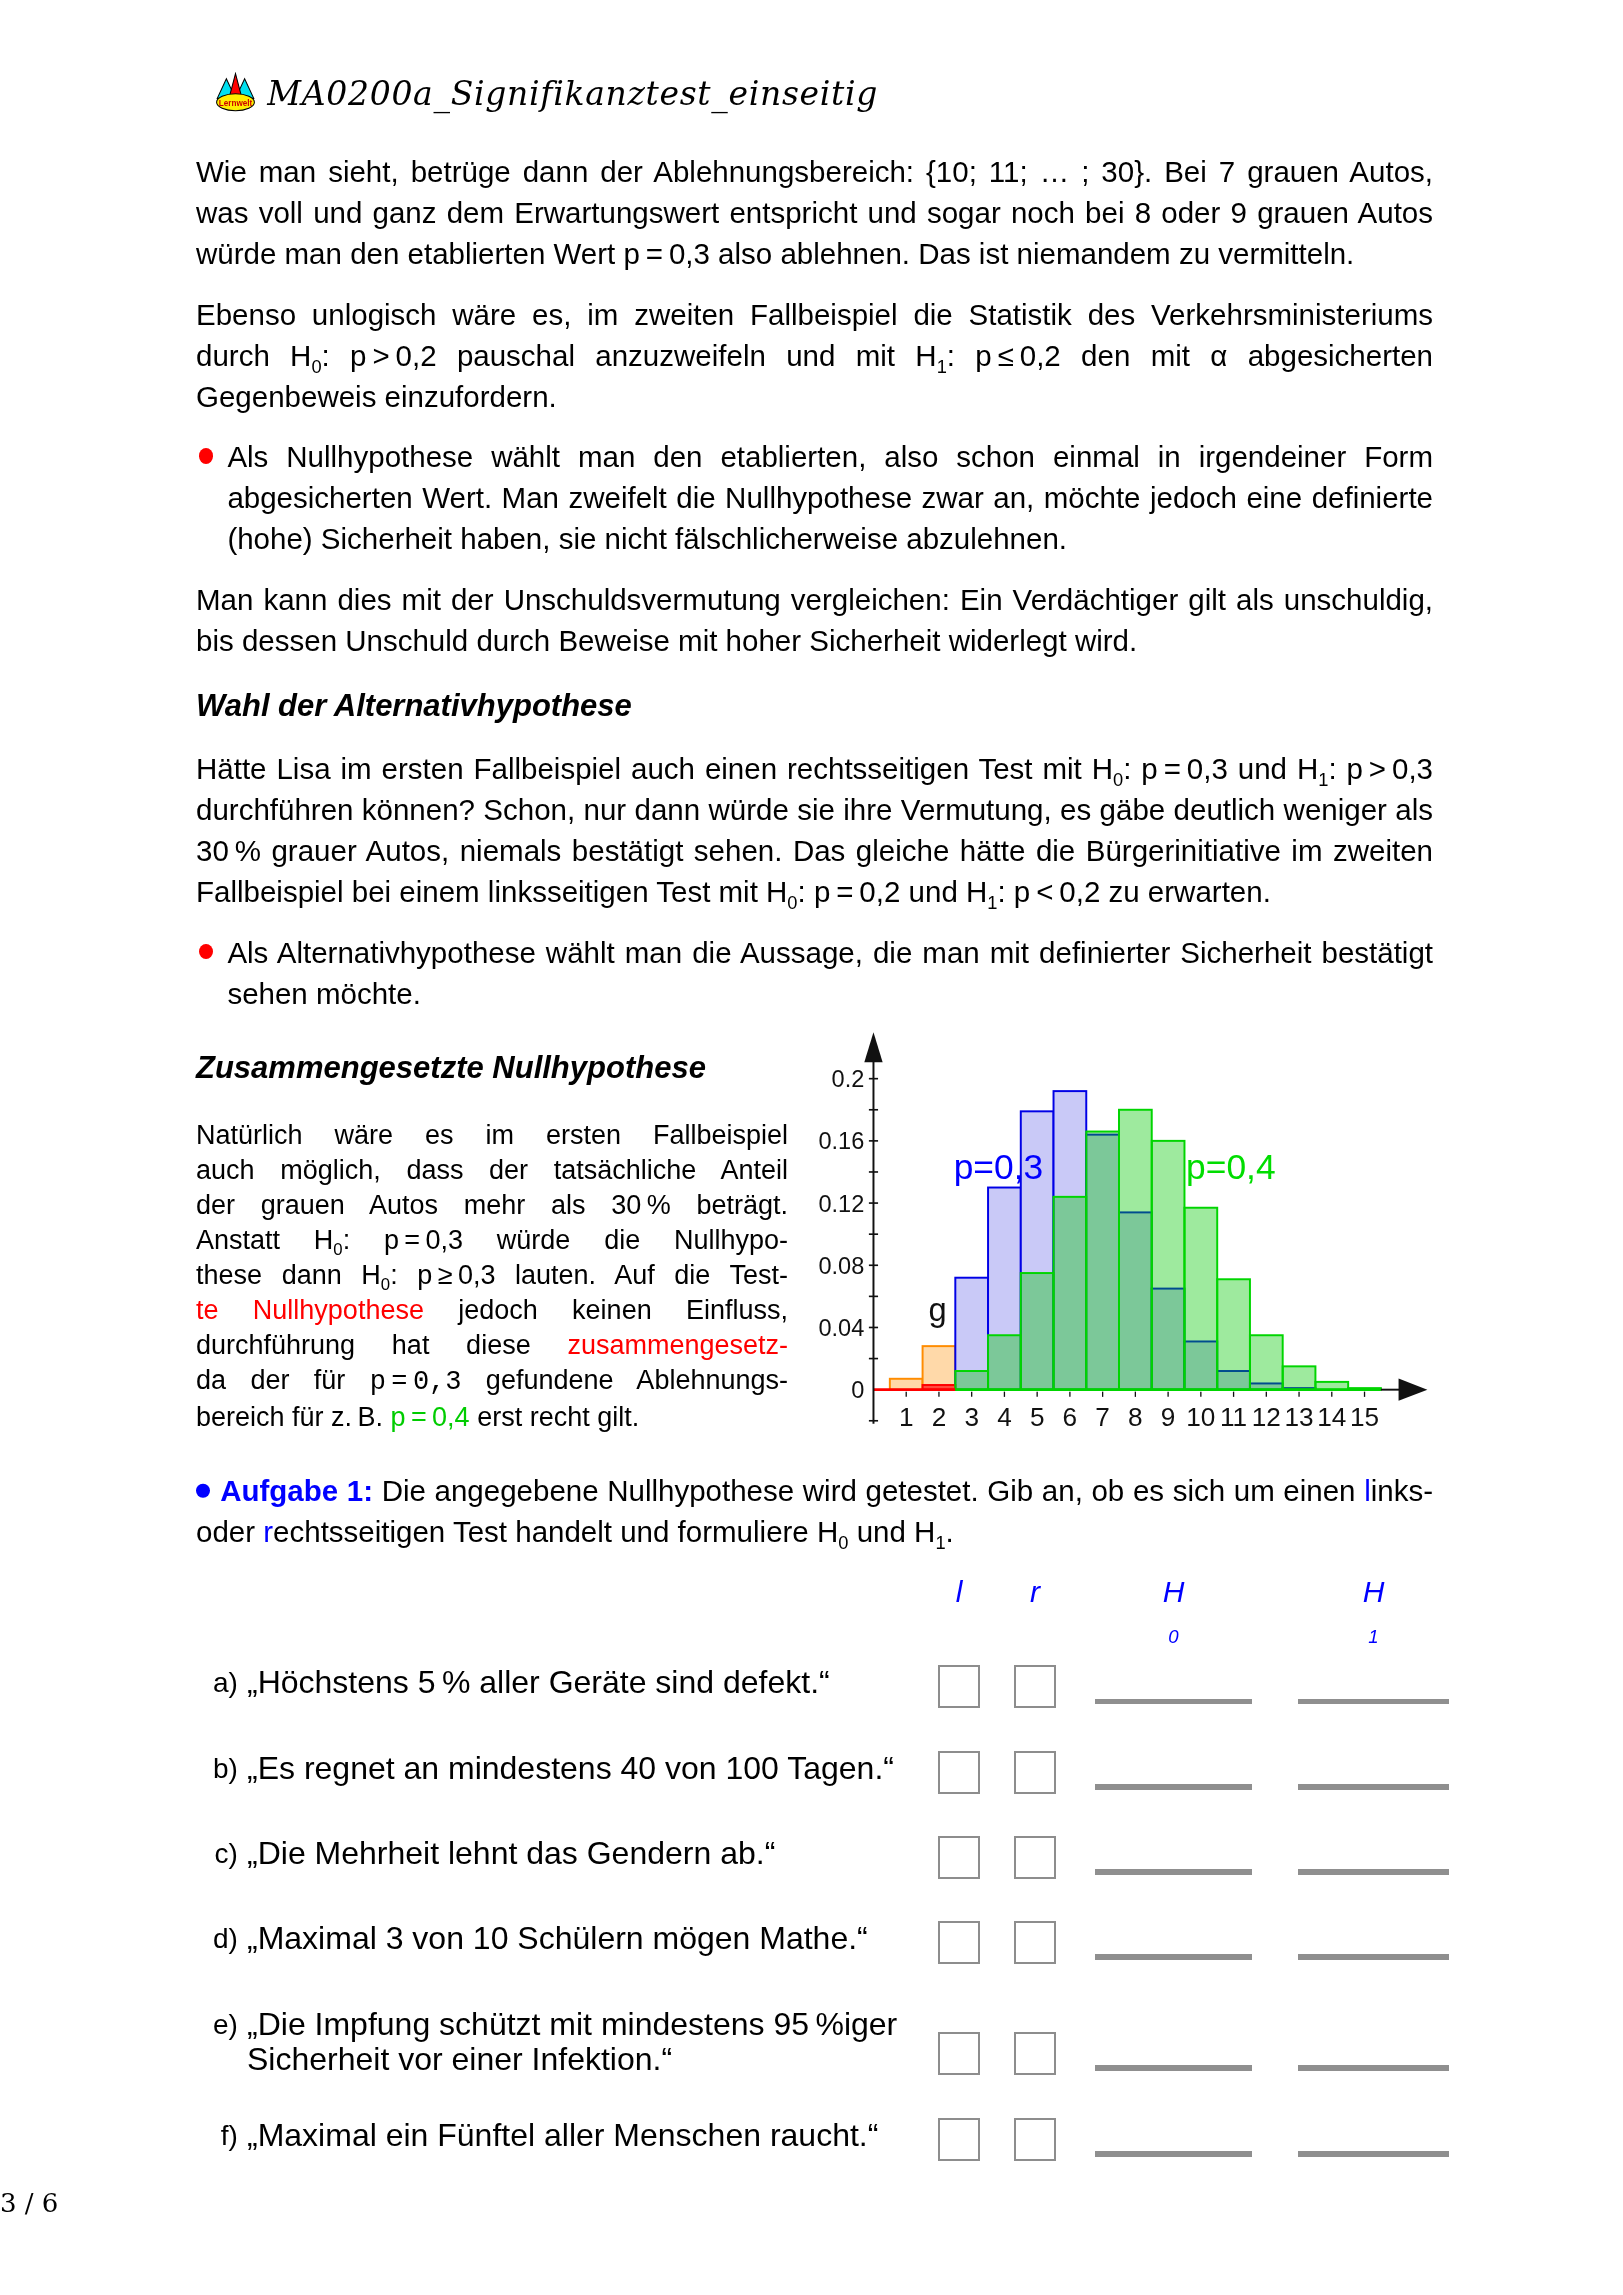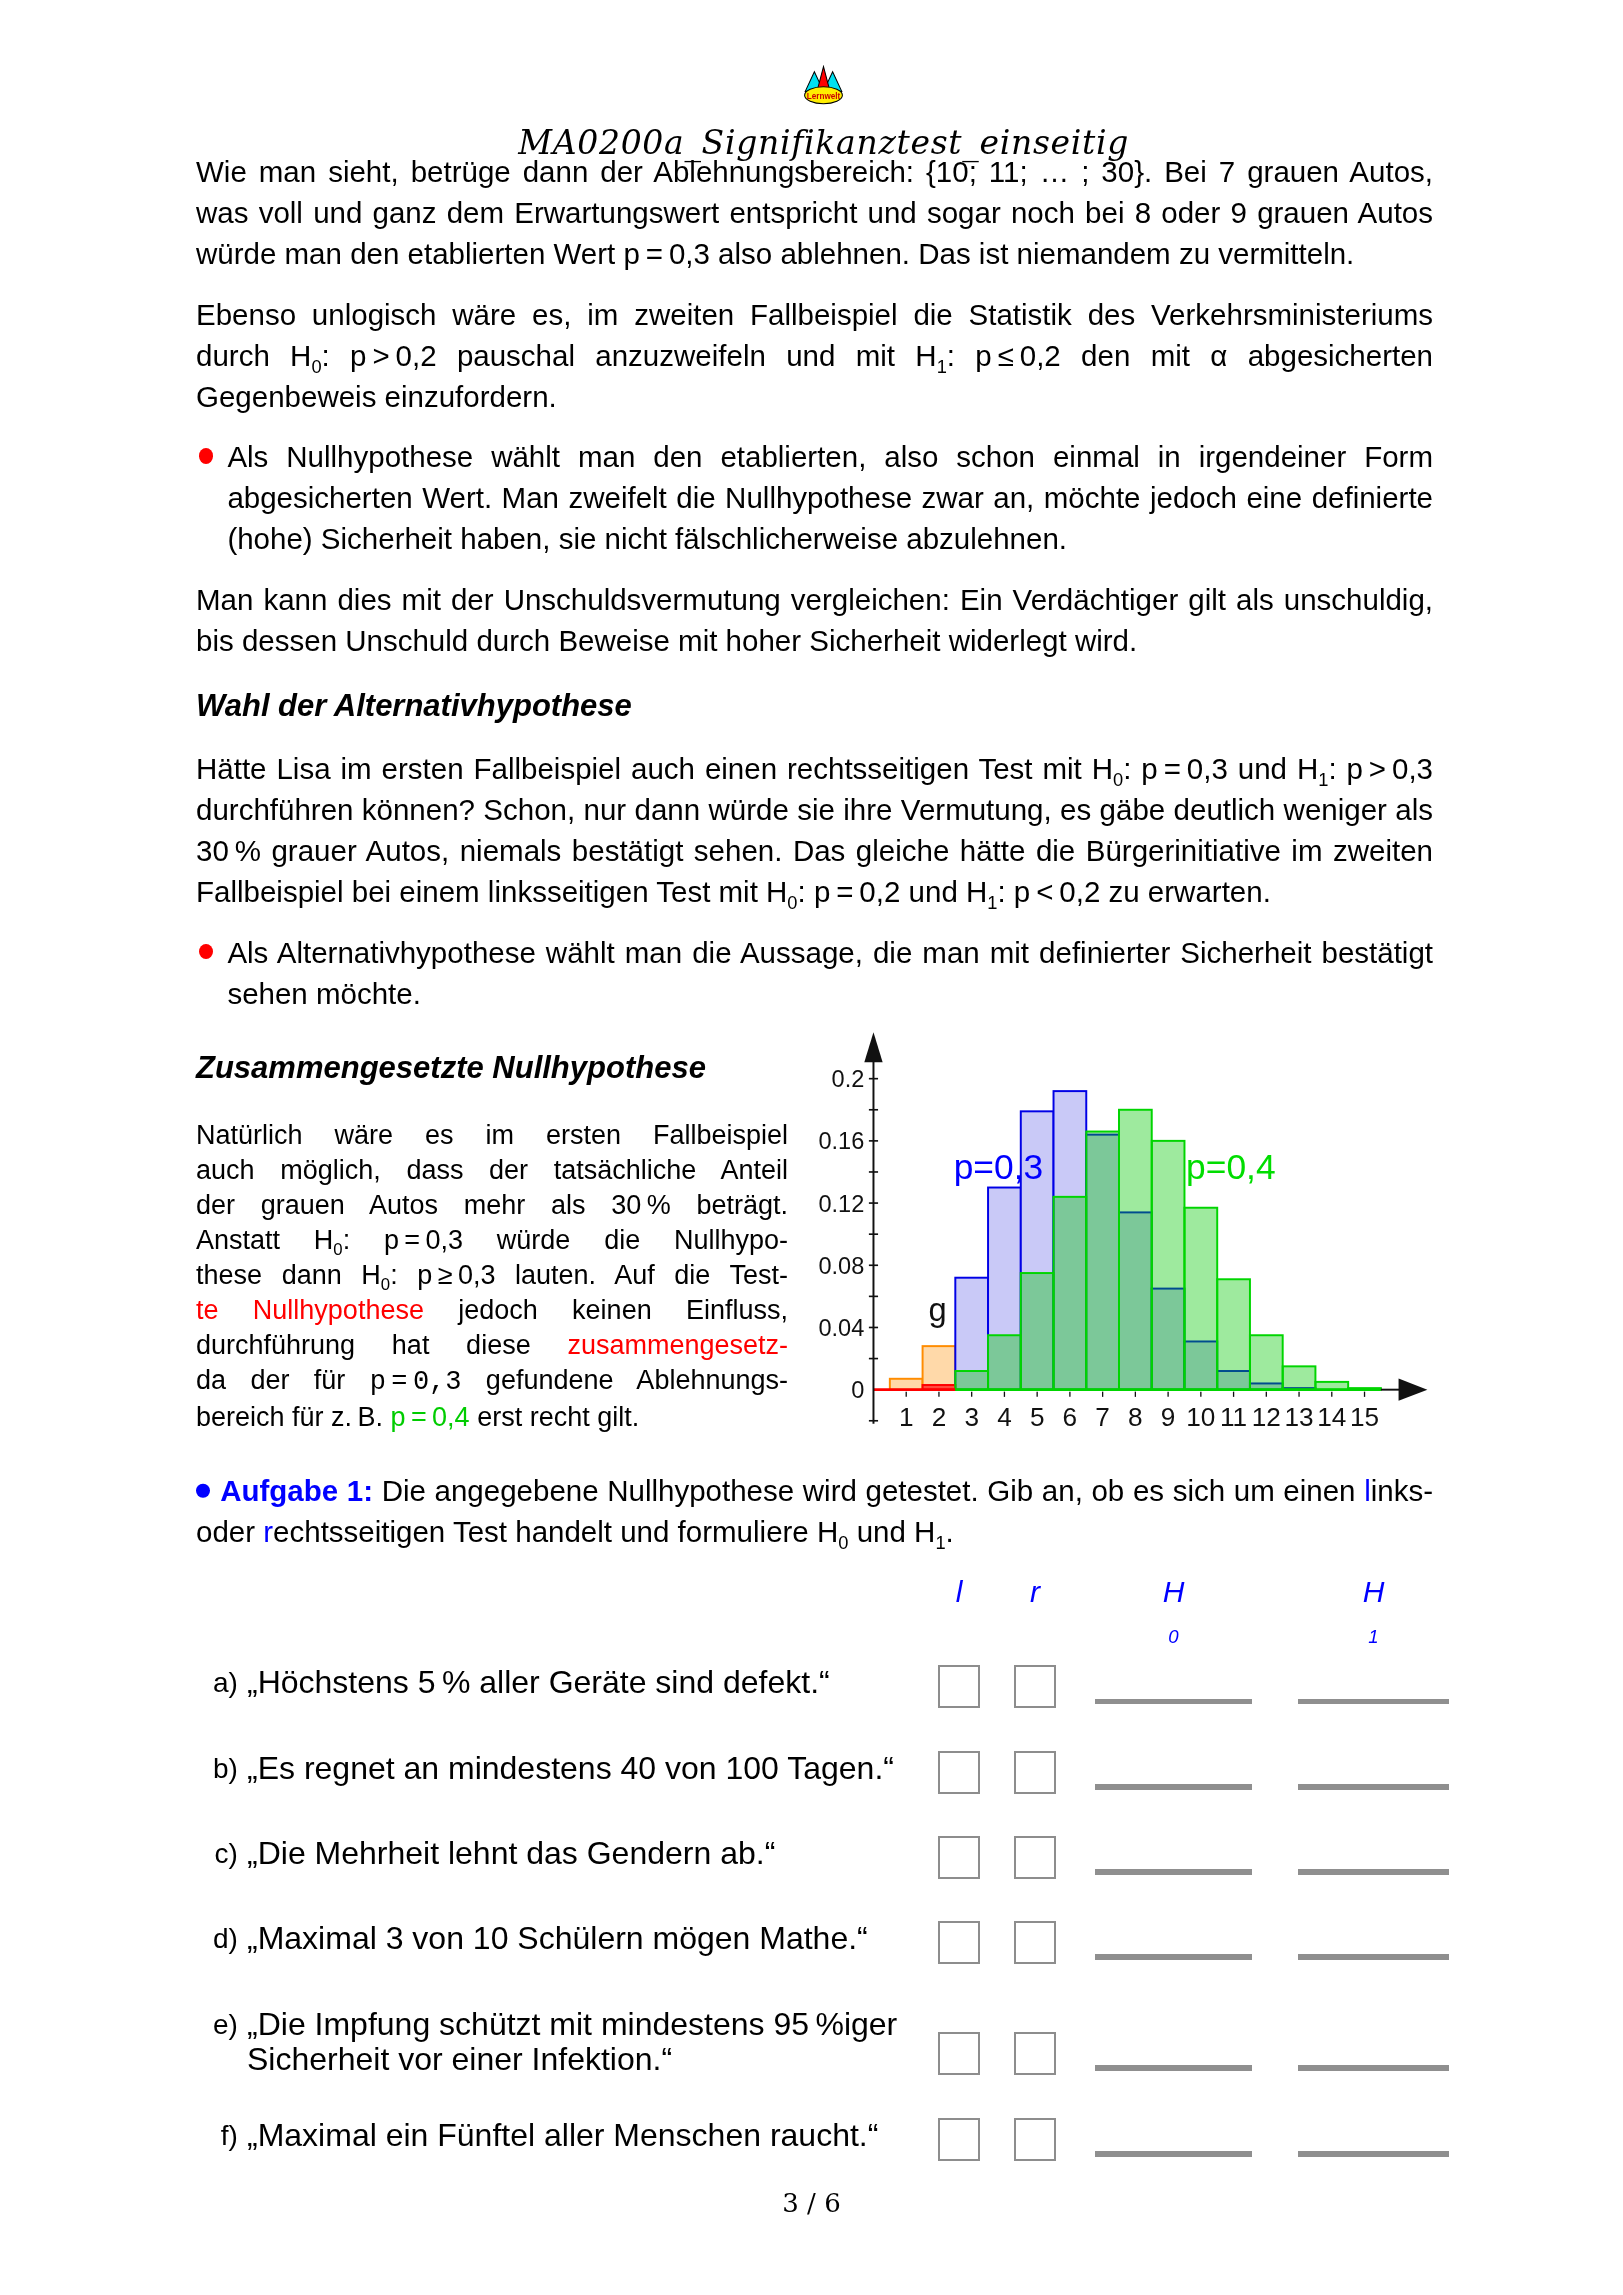--- a/index.html
+++ b/index.html
@@ -1,21 +1,21 @@
 <!DOCTYPE html>
 <html lang="de" style="font-size:10.5px"><head>
 <meta charset="utf-8">
 <style>
   html,body{margin:0;padding:0;background:#e8e8e8;}
   .page{position:relative;width:1623px;height:2295px;background:#ffffff;margin:0 auto;
         font-family:"Liberation Sans",sans-serif;color:#000;overflow:hidden;
         padding:65px 0 0 196px;box-sizing:border-box;}
   .content{width:1237px;}
   
-  .hdr{display:flex;align-items:center;gap:17px;height:48px;margin-left:18.3px;margin-bottom:38px;flex-direction:column;}
+  .hdr{display:flex;align-items:flex-end;gap:10px;height:48px;margin-left:18.3px;margin-bottom:38px;}
   .hdr .logo{width:43px;height:41px;flex:none;}
   .hdr .title{font-family:"DejaVu Serif","Liberation Serif",serif;font-style:italic;
               font-size:33px;letter-spacing:0.7px;}
   
   .body{font-size:29.5px;line-height:41px;text-align:justify;margin:0 0 19.6px 0;}
   .tight{margin-bottom:6.5px;}
   h2.sec{font-size:31px;font-style:italic;font-weight:bold;margin:26px 0 23.6px 0;line-height:38px;}
   sub{font-size:62%;line-height:0;}
   .bullet-row{display:flex;margin:0 0 19.6px 0;}
   .bullet-row .dot{width:14.4px;height:15.7px;border-radius:50%;background:#ff0000;flex:none;
@@ -40,21 +40,21 @@
   .thead .hl{grid-column:4;} .thead .hr{grid-column:6;}
   .thead .h0{grid-column:8;} .thead .h1{grid-column:10;}
   .thead span{font-size:30px;font-style:italic;color:#0000ff;text-align:center;display:block;}
   .trow{margin-bottom:41px;}
   .rlabel{grid-column:1;font-size:28px;line-height:35px;text-align:right;padding-right:9.2px;align-self:start;}
   .rtext{grid-column:2;font-size:32px;line-height:35px;align-self:start;}
   .cb{width:42px;height:43px;box-sizing:border-box;border:2px solid #8d8d8d;background:#fff;margin-bottom:1.3px;}
   .cb1{grid-column:4;} .cb2{grid-column:6;}
   .aline{height:5.9px;background:#8f8f8f;margin-bottom:5.2px;}
   .al1{grid-column:8;} .al2{grid-column:10;}
-  .footer{position:absolute;left:0;right:0;bottom:77px;text-align:center;
+  .footer{position:absolute;left:0;right:0;bottom:77px;text-align:left;
           font-family:"DejaVu Serif","Liberation Serif",serif;font-size:26px;}
 </style>
 </head>
 <body>
 
 <div class="page">
   <div class="content">
 
     <div class="hdr">
       <svg class="logo" viewBox="0 0 66 62" aria-hidden="true">

